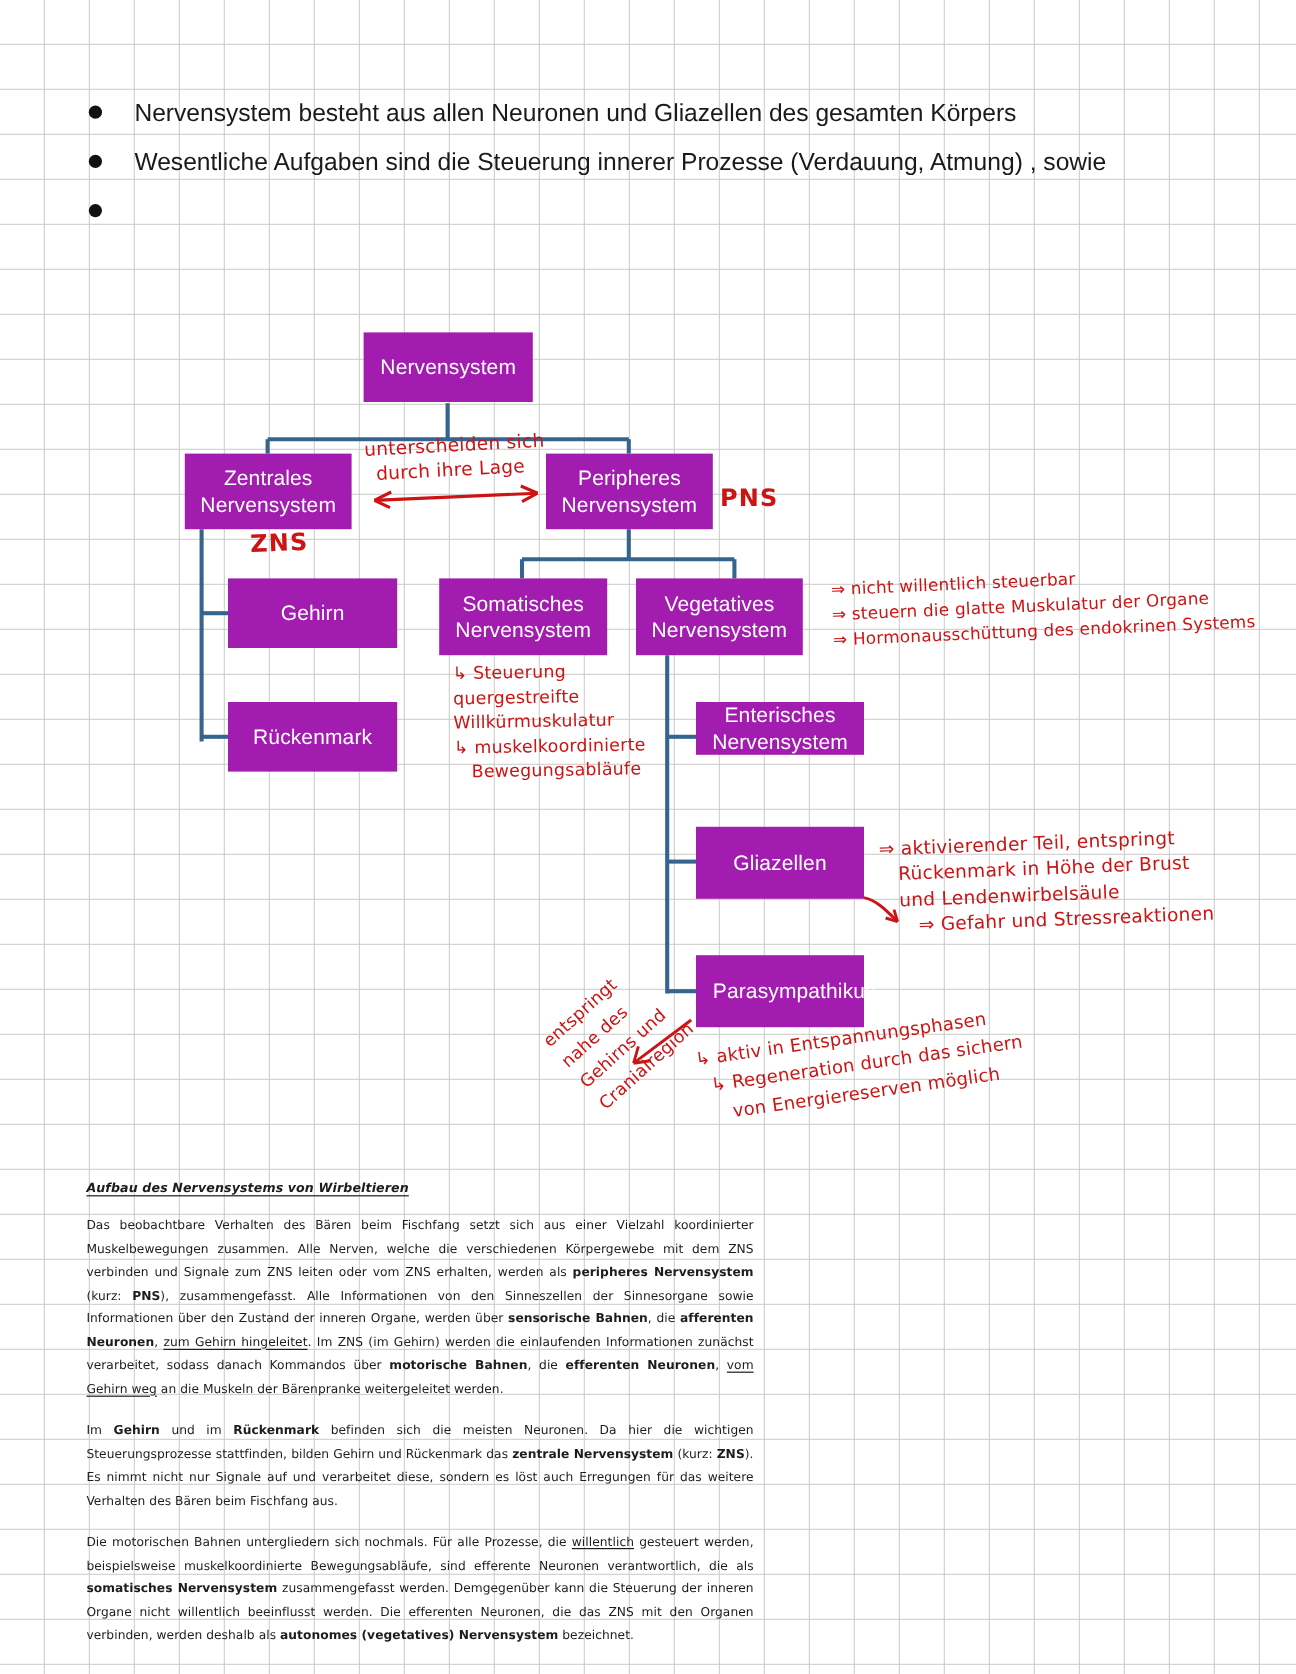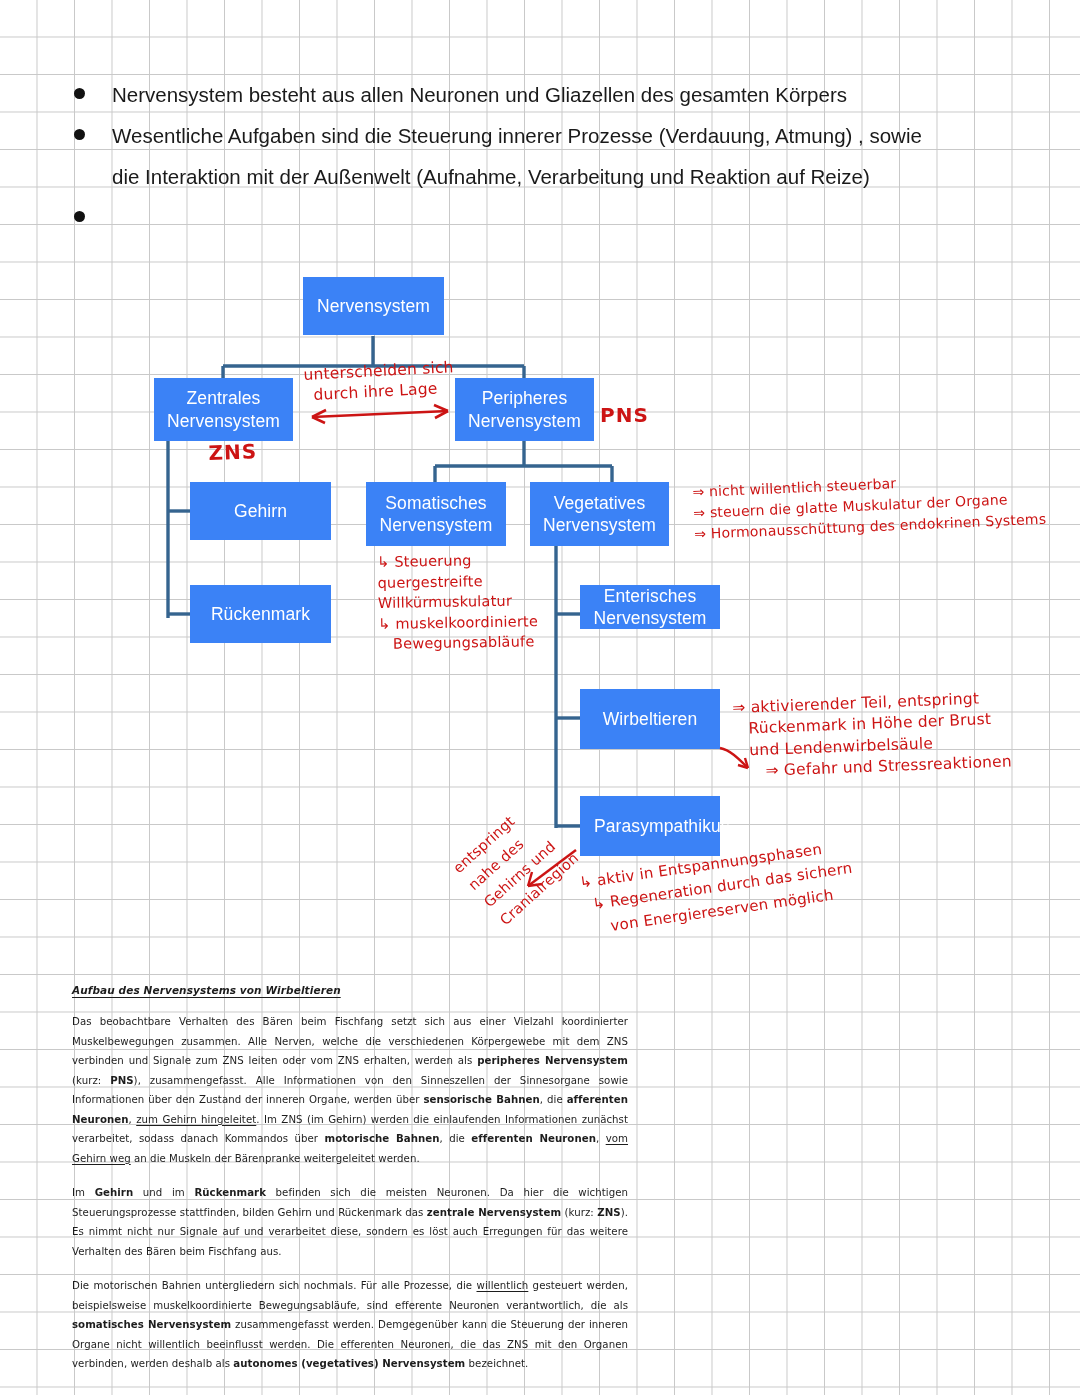--- a/index.html
+++ b/index.html
@@ -66,21 +66,21 @@
   
   #diagram {
     position: absolute;
     left: 0; top: 0;
     width: 1080px; height: 1395px;
     z-index: 2;
     pointer-events: none;
   }
   .node {
     position: absolute;
-    background: #3b82f6;
+    background: #a21caf;
     color: #ffffff;
     display: flex;
     align-items: center;
     justify-content: center;
     text-align: center;
     font-size: 17.5px;
     line-height: 1.28;
     font-family: "Liberation Sans", sans-serif;
     letter-spacing: 0.1px;
     z-index: 4;
@@ -138,21 +138,20 @@
 
 <div id="notes-block">
   <ul class="bullet-list">
     <li class="bullet-row">
       <span class="dot"></span>
       <span>Nervensystem besteht aus allen Neuronen und Gliazellen des gesamten Körpers</span>
     </li>
     <li class="bullet-row">
       <span class="dot"></span>
       <span>Wesentliche Aufgaben sind die Steuerung innerer Prozesse (Verdauung, Atmung) , sowie</span>
-      <span class="line2">die Interaktion mit der Außenwelt (Aufnahme, Verarbeitung und Reaktion auf Reize)</span>
     </li>
     <li class="bullet-row">
       <span class="dot"></span>
       <span></span>
     </li>
   </ul>
 </div>
 
 <svg id="diagram" viewBox="0 0 1080 1395">
   <g stroke="#35648f" stroke-width="3.4" fill="none" stroke-linecap="butt">
@@ -198,21 +197,21 @@
 
 <div class="node" style="left:366px; top:482px; width:140px; height:64px; white-space:pre-line;">Somatisches
 Nervensystem</div>
 
 <div class="node" style="left:530px; top:482px; width:139px; height:64px; white-space:pre-line;">Vegetatives
 Nervensystem</div>
 
 <div class="node" style="left:580px; top:585px; width:140px; height:44px; white-space:pre-line;">Enterisches
 Nervensystem</div>
 
-<div class="node" style="left:580px; top:689px; width:140px; height:60px;">Wirbeltieren</div>
+<div class="node" style="left:580px; top:689px; width:140px; height:60px;">Gliazellen</div>
 
 <div class="node lefttext" style="left:580px; top:796px; width:140px; height:60px;">Parasympathikus</div>
 
 <div class="hand big" style="left:208px; top:441px; transform:rotate(-2deg);">ZNS</div>
 
 <div class="hand big" style="left:600px; top:403px;">PNS</div>
 
 <div class="hand" style="left:303px; top:366px; font-size:15.5px; transform:rotate(-3deg);">unterscheiden sich</div>
 <div class="hand" style="left:313px; top:386px; font-size:15.5px; transform:rotate(-3deg);">durch ihre Lage</div>
 <svg style="position:absolute; left:300px; top:398px; width:160px; height:32px; z-index:6;" viewBox="0 0 160 32">

